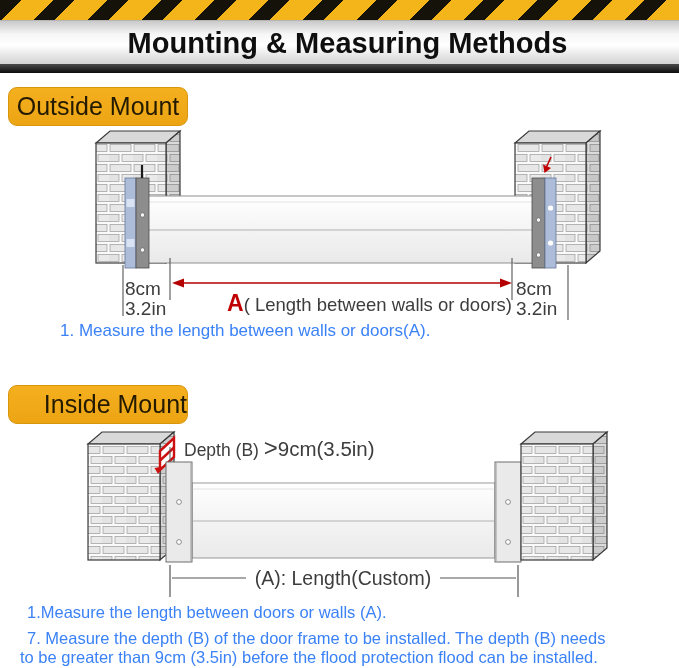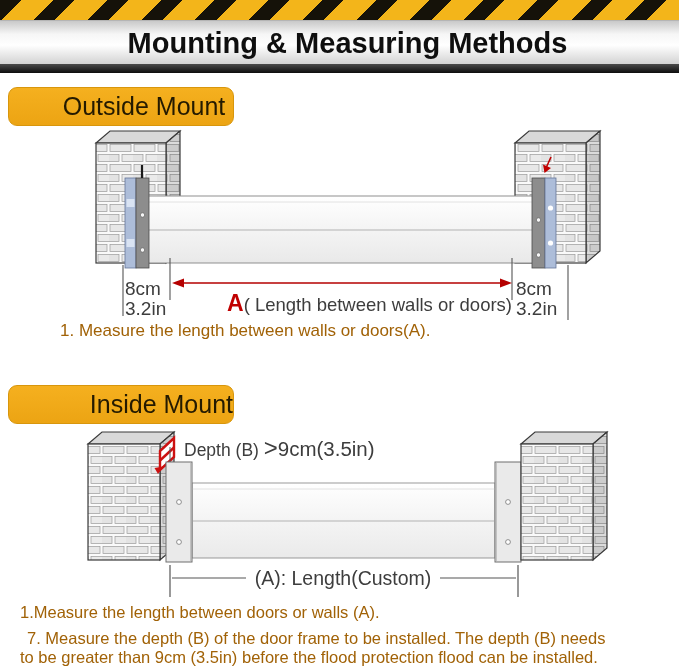--- a/index.html
+++ b/index.html
@@ -24,41 +24,41 @@
   }
   .darkbar{
     position:absolute;left:0;top:64px;width:679px;height:9px;
     background:linear-gradient(180deg,#4a4a4a,#0d0d0d);
   }
   
   .badge{
     position:absolute;left:8px;width:178px;height:37px;border-radius:9px;
     background:linear-gradient(180deg,#f5b01f,#eca413);
     border:1px solid #d8960c;
-    text-align:center;line-height:37px;font-size:25px;color:#241a00;padding-left:46px;
+    text-align:center;line-height:37px;font-size:25px;color:#241a00;
   }
   .badge-outside{top:87px;}
   .badge-inside{top:385px;text-align:right;}
   
   .diagram{position:absolute;}
   .diagram-outside{left:85px;top:123px;}
   .diagram-inside{left:78px;top:425px;}
   .diagram text{font-family:"Liberation Sans",sans-serif;fill:#3d3d3d;}
   .dim{font-size:19px;}
   .alabel{font-size:23px;font-weight:700;fill:#c00000;}
   .arest{font-size:18.5px;}
   .depth1{font-size:17.5px;}
   .gt{font-size:24px;}
   .depth2{font-size:20.5px;}
   .lenlabel{font-size:19.5px;}
   
-  .instr{position:absolute;font-size:17px;color:#a16207;line-height:20px;white-space:nowrap;}
+  .instr{position:absolute;font-size:17px;color:#3b82f6;line-height:20px;white-space:nowrap;}
   .instr-outside-1{left:60px;top:321px;}
   .instr-outside-2{left:60px;top:348px;}
-  .instr-inside-1{left:20px;top:602px;font-size:16.5px;}
+  .instr-inside-1{left:27px;top:602px;font-size:16.5px;}
   .instr-inside-2a{left:27px;top:628px;font-size:16.5px;}
   .instr-inside-2b{left:20px;top:647px;font-size:16.5px;}
 </style>
 </head>
 <body>
 
 <div id="screen">
 
   <div class="hazard"></div>
   <div class="titlebar">

